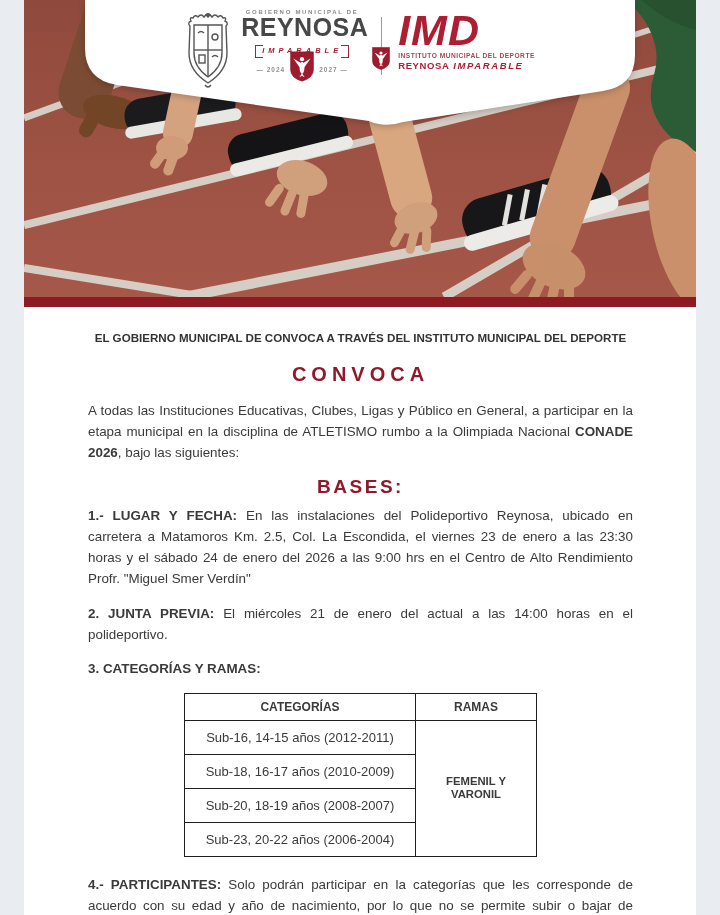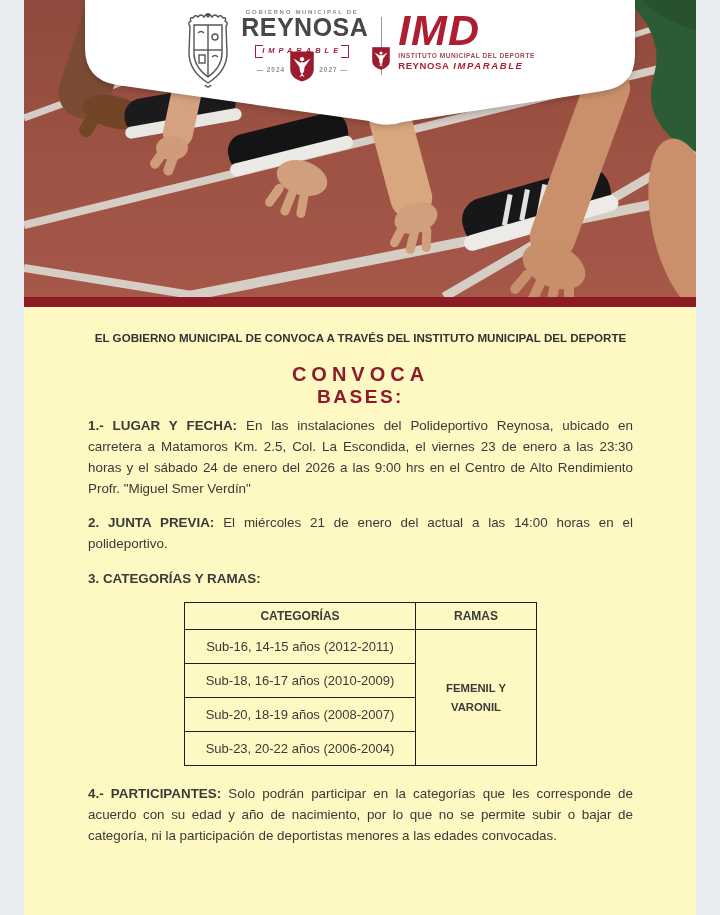--- a/index.html
+++ b/index.html
@@ -2,21 +2,21 @@
 <html><head>
 <meta charset="utf-8">
 <style>
   html,body{margin:0;padding:0;}
   body{
     width:720px;height:915px;position:relative;overflow:hidden;
     background:#e9edf1;
     font-family:"Liberation Sans",sans-serif;
     color:#3a3a3a;
   }
-  .sheet{position:absolute;left:24px;top:0;width:672px;height:915px;background:#fef9c3;}
+  .sheet{position:absolute;left:24px;top:0;width:672px;height:915px;background:#ffffff;}
 
   
   .photo{position:relative;width:672px;height:307px;overflow:hidden;background:#9b4f41;}
   .photo svg{display:block;}
   .redbar{position:absolute;left:0;top:297px;width:672px;height:10px;background:#8e1b24;}
 
   
   .banner{position:absolute;left:61px;top:0;width:550px;height:140px;z-index:6;
           filter:drop-shadow(0 2px 3px rgba(0,0,0,.20));}
   .banner-shape{position:absolute;left:0;top:0;}
@@ -57,21 +57,21 @@
   .bases-title{text-align:center;font-size:19px;font-weight:800;letter-spacing:2.5px;color:#8e1a2b;}
   .section{font-size:13.4px;line-height:21px;text-align:justify;margin-top:7px;}
   .section + .section{margin-top:11px;}
   .section-3{margin-top:14px;font-weight:700;}
 
   table.cats{border-collapse:collapse;margin:11px auto 0 auto;}
   table.cats th, table.cats td{border:1.6px solid #1f1f1f;}
   table.cats th{font-size:12px;font-weight:700;padding:6px 8px;text-align:center;margin-top:12px;}
   td.cat-cell{width:228px;height:31px;text-align:center;font-size:13px;color:#3a3a3a;}
   td.ramas-cell{width:118px;text-align:center;font-size:11.3px;font-weight:700;color:#3a3a3a;}
-  td.ramas-cell div{width:70px;margin:2px auto;line-height:19px;text-align:center;}
+  td.ramas-cell div{width:70px;margin:2px auto;line-height:13px;text-align:center;}
 
   .section-4{font-size:13.4px;line-height:21px;text-align:justify;margin-top:17px;}
 </style>
 </head>
 <body>
 
 <svg width="0" height="0" style="position:absolute">
   <defs>
     <symbol id="shield-bird" viewBox="0 0 36 46">
       <path d="M1 1 H35 V28 Q35 40 18 45 Q1 40 1 28 Z" fill="#9e1b2e" stroke="#7d1020" stroke-width="1"></path>
@@ -225,20 +225,21 @@
       </div>
     </div>
   </div>
 
   <div class="content">
 
     <div class="issuer">EL GOBIERNO MUNICIPAL DE CONVOCA A TRAVÉS DEL  INSTITUTO MUNICIPAL DEL DEPORTE</div>
 
     <div class="call-title">CONVOCA</div>
 
+    <p class="para"><span>A todas las Instituciones Educativas, Clubes, Ligas y Público en General, a participar en la etapa municipal en la disciplina de ATLETISMO rumbo a la Olimpiada Nacional </span><b>CONADE 2026</b><span>, bajo las siguientes:</span></p>
 
     <div class="bases-title">BASES:</div>
 
     <p class="section"><b>1.- LUGAR Y FECHA: </b><span>En las instalaciones del Polideportivo Reynosa, ubicado en carretera a Matamoros Km. 2.5, Col. La Escondida, el viernes 23 de enero a las 23:30 horas y el sábado 24 de enero del 2026 a las 9:00 hrs en el Centro de Alto Rendimiento Profr. "Miguel Smer Verdín"</span></p>
 
     <p class="section"><b>2. JUNTA PREVIA: </b><span>El miércoles 21 de enero del actual a las 14:00 horas en el polideportivo.</span></p>
 
     <p class="section section-3">3. CATEGORÍAS Y RAMAS:</p>
 
     <table class="cats">

